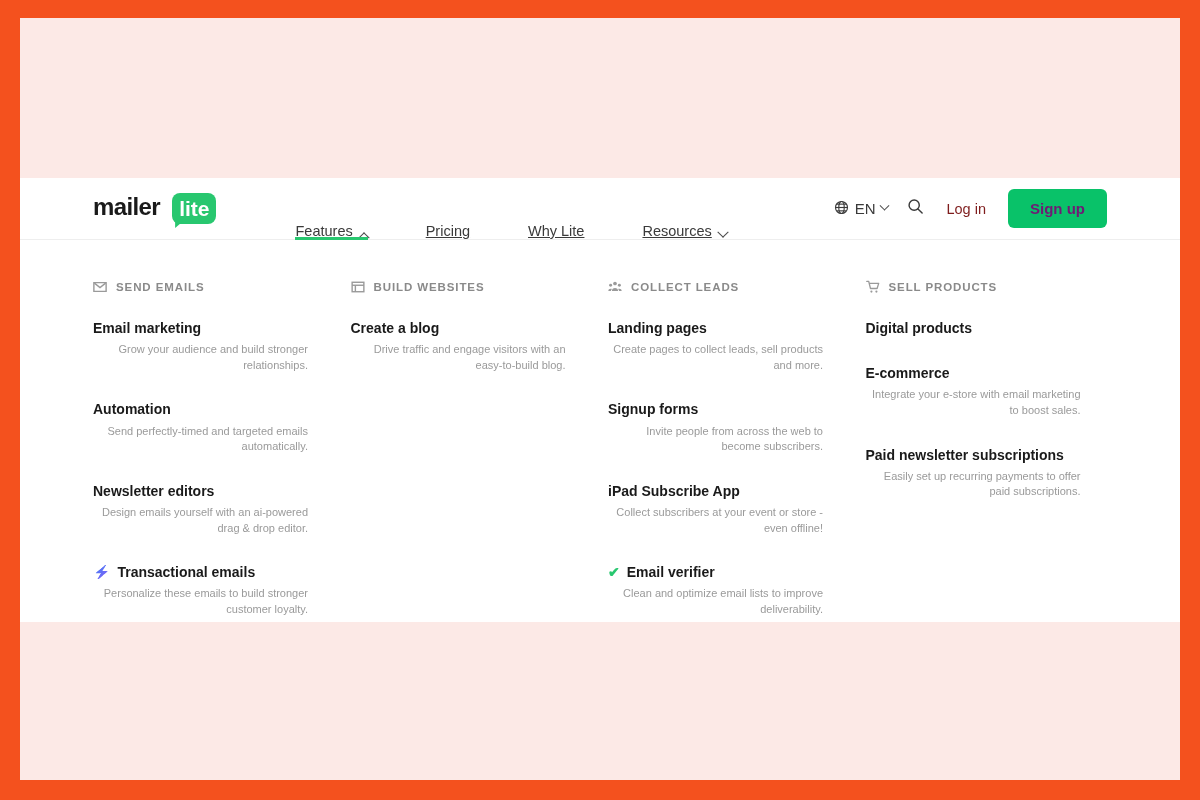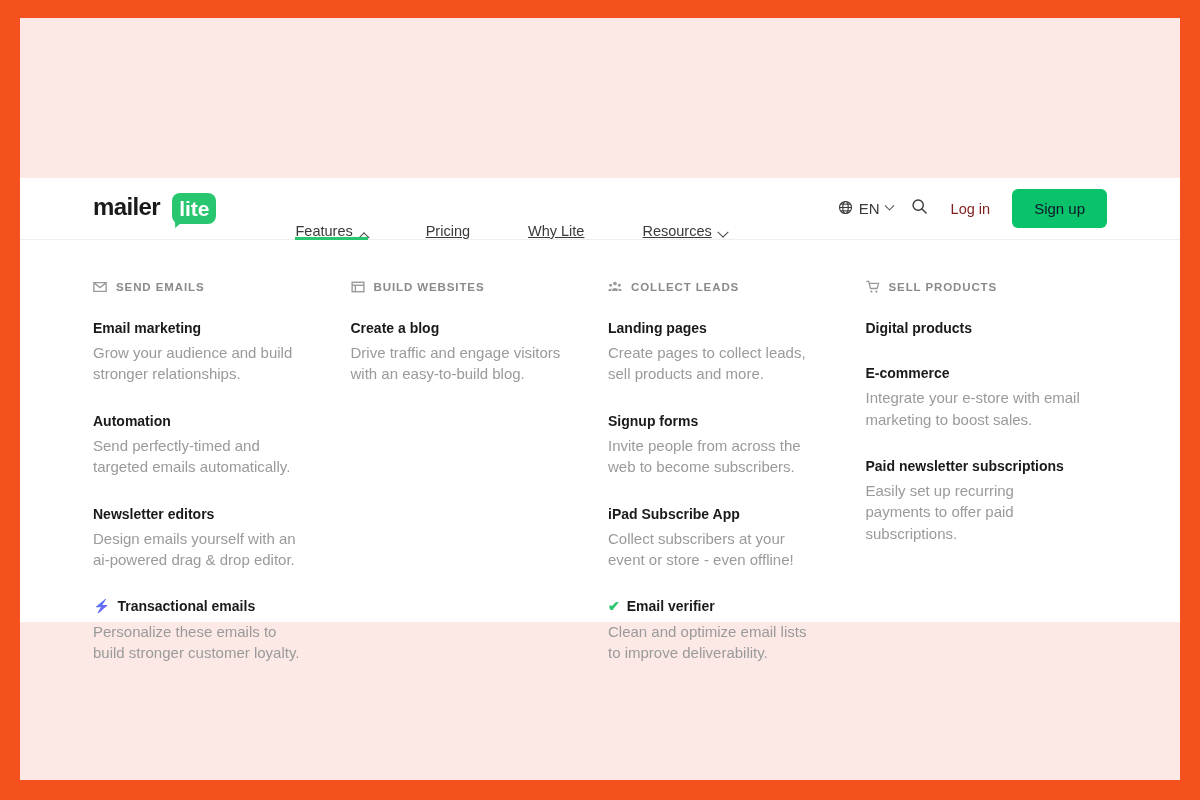--- a/index.html
+++ b/index.html
@@ -145,23 +145,23 @@
   }
   .login-link {
     font-size: 14.5px;
     color: #7f1d1d;
     text-decoration: none;
     padding: 0 14px;
     cursor: pointer;
   }
   .signup-btn {
     background: #09C269;
-    color: #0f172a;
+    color: #701a75;
     font-size: 15px;
-    font-weight: normal;
+    font-weight: bold;
     font-family: "Liberation Sans", sans-serif;
     border: none;
     border-radius: 6px;
     padding: 11px 22px;
     cursor: pointer;
     margin-left: 8px;
   }
 
   
   .mega {
@@ -197,24 +197,25 @@
     display: flex;
     align-items: center;
     gap: 7px;
     font-size: 14px;
     font-weight: bold;
     color: #1A1A1A;
     margin-bottom: 5px;
     line-height: 1.3;
   }
   .menu-desc {
-    font-size: 15px;
+    font-size: 11px;
     color: #9A9A9A;
     line-height: 1.42;
     max-width: 215px;
+    text-align: right;
   }
   .bolt {
     font-size: 14px;
     line-height: 1;
     background: linear-gradient(135deg, #3B82F6 0%, #8B5CF6 100%);
     -webkit-background-clip: text;
     background-clip: text;
     color: transparent;
   }
   .check {

